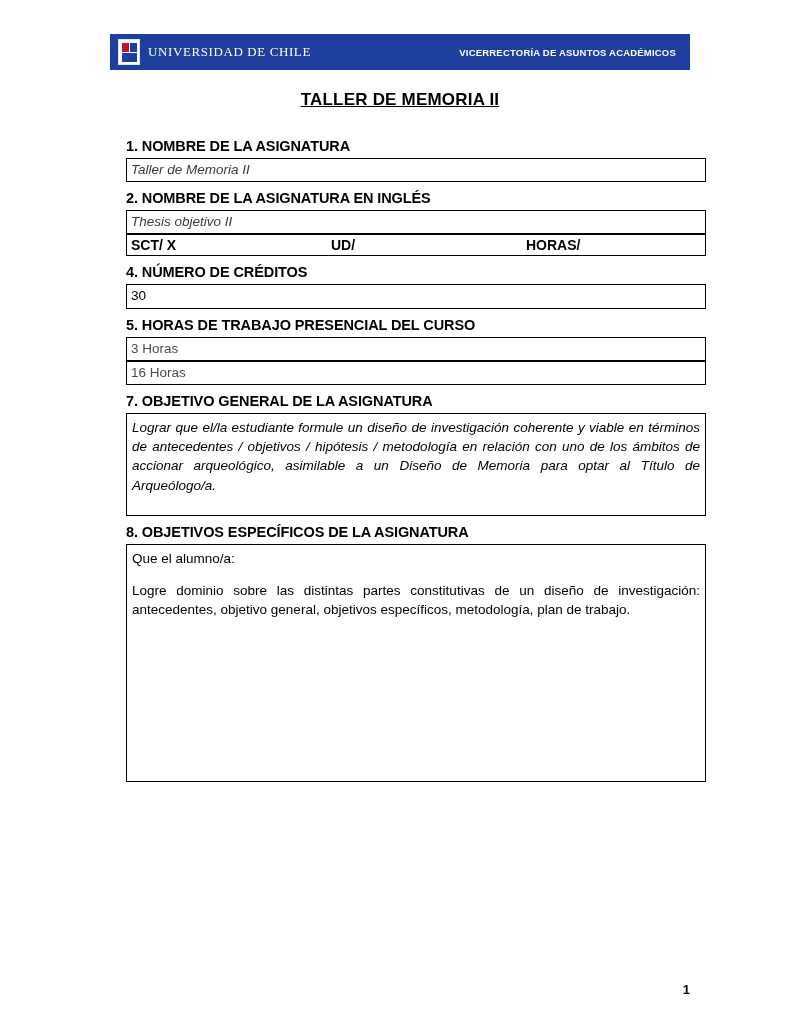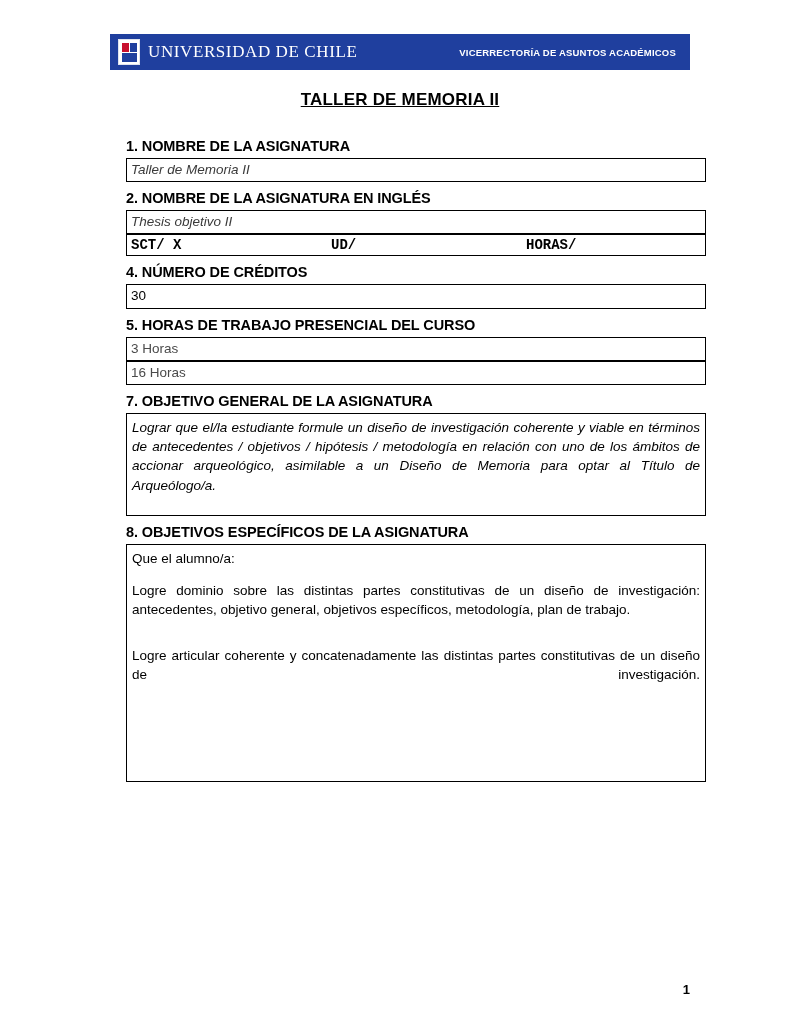--- a/index.html
+++ b/index.html
@@ -68,21 +68,21 @@
     position: absolute;
     left: 3px;
     top: 13px;
     width: 15px;
     height: 9px;
     background: #1f3f9e;
   }
   .univ-name {
     color: #ffffff;
     font-family: "Liberation Serif", serif;
-    font-size: 17px;
+    font-size: 13px;
     letter-spacing: 0.6px;
     white-space: nowrap;
     text-align: center;
   }
   .vicerrectoria {
     position: absolute;
     right: 14px;
     top: 50%;
     transform: translateY(-50%);
     color: #ffffff;
@@ -136,21 +136,20 @@
   }
   .credits-row {
     display: flex;
     align-items: center;
     font-weight: bold;
     font-size: 14px;
     padding: 2px 4px;
     border: 1px solid #000000;
     box-sizing: border-box;
     width: 580px;
-    font-family: Liberation Mono, monospace;
   }
   .credits-row .c1 { width: 200px; }
   .credits-row .c2 { width: 195px; }
   .credits-row .c3 { flex: 1; }
 
   .box.tall-objetivo {
     height: 103px;
     padding: 4px 5px 4px 5px;
     font-style: italic;
   }
@@ -221,19 +220,18 @@
     <div class="box tall-objetivo">
       <p class="justified">Lograr que el/la estudiante formule un diseño de investigación coherente y viable en términos de antecedentes / objetivos / hipótesis / metodología en relación con uno de los ámbitos de accionar arqueológico, asimilable a un Diseño de Memoria para optar al Título de Arqueólogo/a.</p>
     </div>
 
     <div class="section-heading">8. OBJETIVOS ESPECÍFICOS DE LA ASIGNATURA</div>
     <div class="box tall-especificos">
       <p class="justified">Que el alumno/a:</p>
       <div class="spacer-sm"></div>
       <p class="justified">Logre dominio sobre las distintas partes constitutivas de un diseño de investigación: antecedentes, objetivo general, objetivos específicos, metodología, plan de trabajo.</p>
       <div class="spacer-md"></div>
-      <p class="justified last-line-spread">Logre articular coherente y concatenadamente las distintas partes constitutivas de un diseño de investigación.</p>
     </div>
 
   </div>
 
   <div class="page-number">1</div>
 </div>
 
 </body></html>

